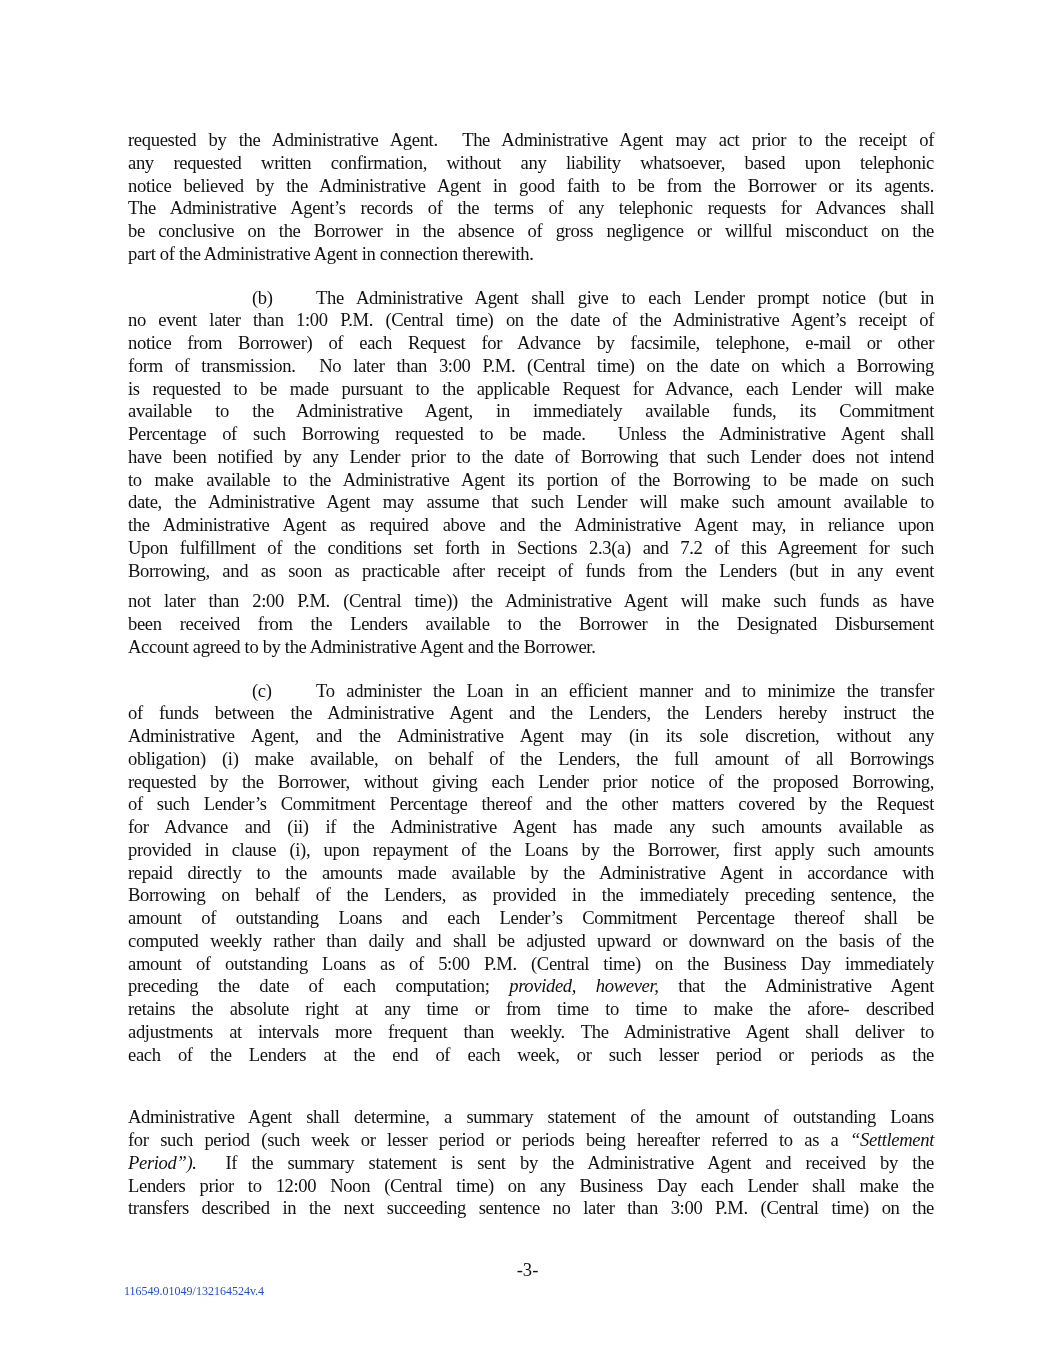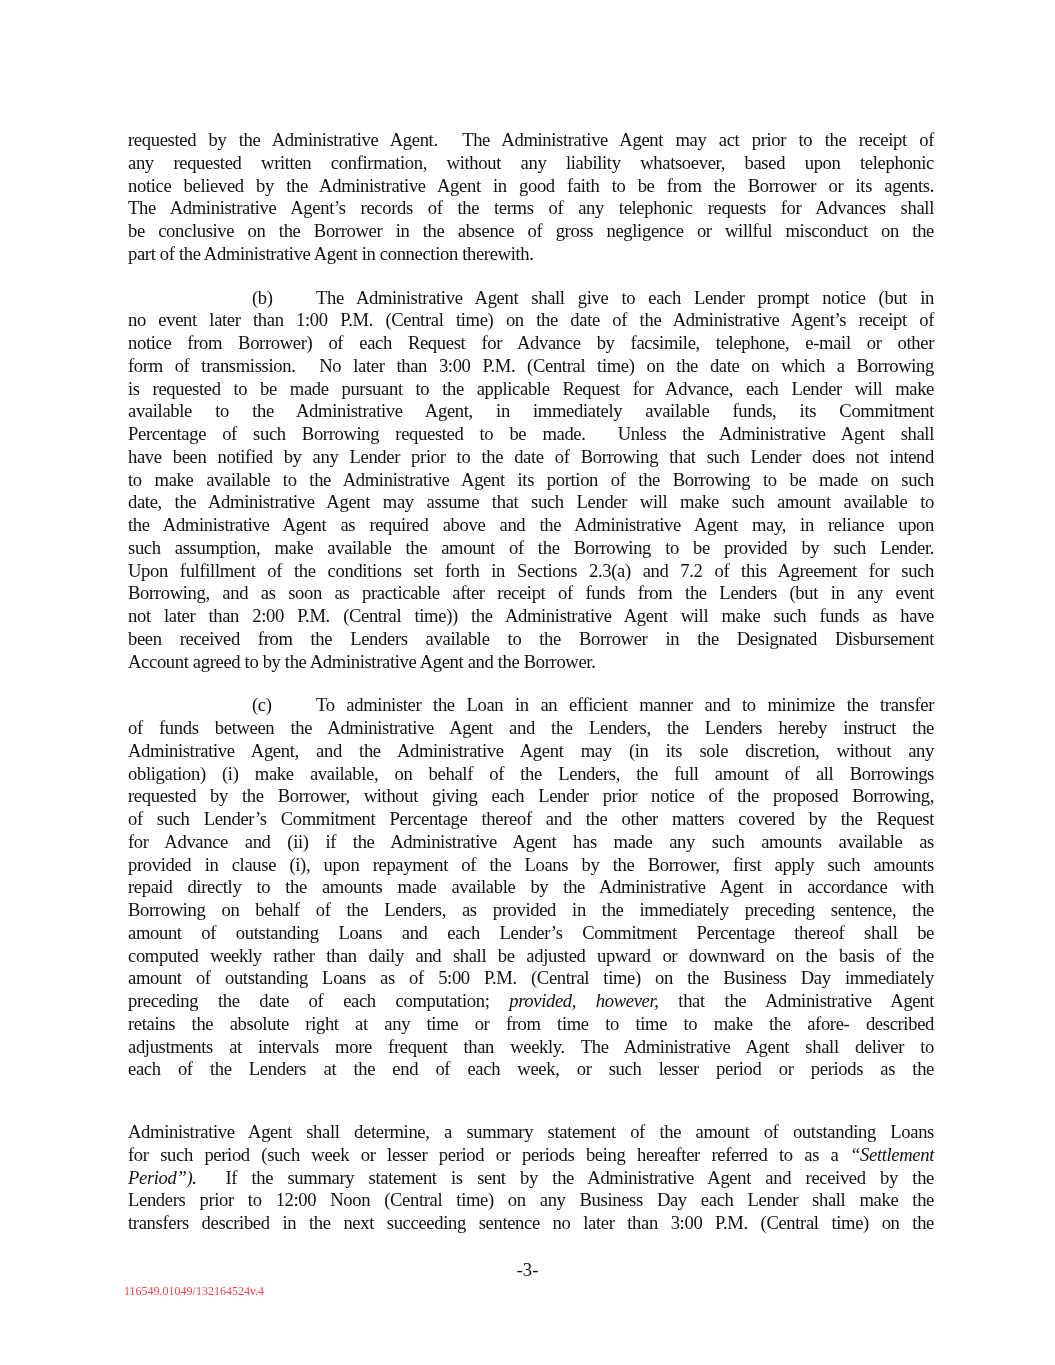--- a/index.html
+++ b/index.html
@@ -56,21 +56,21 @@
     text-align: center;
     font-size: 18.6px;
     padding-left: 0px;
   }
   .footer-page span { display: inline-block; margin-left: 0px; }
   .doc-id {
     position: absolute;
     left: 124px;
     top: 1284px;
     font-size: 12px;
-    color: #ef4444;
+    color: #1d4ed8;
   }
 </style>
 </head>
 <body>
 
 <div class="page">
 
   <div class="para">
     <span class="line" style="white-space: pre;">requested by the Administrative Agent.  The Administrative Agent may act prior to the receipt of</span>
     <span class="line" style="white-space: pre;">any requested written confirmation, without any liability whatsoever, based upon telephonic</span>
@@ -85,24 +85,23 @@
     <span class="line" style="white-space: pre;">no event later than 1:00 P.M. (Central time) on the date of the Administrative Agent’s receipt of</span>
     <span class="line" style="white-space: pre;">notice from Borrower) of each Request for Advance by facsimile, telephone, e-mail or other</span>
     <span class="line" style="white-space: pre;">form of transmission.  No later than 3:00 P.M. (Central time) on the date on which a Borrowing</span>
     <span class="line" style="white-space: pre;">is requested to be made pursuant to the applicable Request for Advance, each Lender will make</span>
     <span class="line" style="white-space: pre;">available to the Administrative Agent, in immediately available funds, its Commitment</span>
     <span class="line" style="white-space: pre;">Percentage of such Borrowing requested to be made.  Unless the Administrative Agent shall</span>
     <span class="line" style="white-space: pre;">have been notified by any Lender prior to the date of Borrowing that such Lender does not intend</span>
     <span class="line" style="white-space: pre;">to make available to the Administrative Agent its portion of the Borrowing to be made on such</span>
     <span class="line" style="white-space: pre;">date, the Administrative Agent may assume that such Lender will make such amount available to</span>
     <span class="line" style="white-space: pre;">the Administrative Agent as required above and the Administrative Agent may, in reliance upon</span>
-    <span class="line" style="white-space: pre;">such assumption, make available the amount of the Borrowing to be provided by such Lender.</span>
     <span class="line" style="white-space: pre;">Upon fulfillment of the conditions set forth in Sections 2.3(a) and 7.2 of this Agreement for such</span>
     <span class="line" style="white-space: pre;">Borrowing, and as soon as practicable after receipt of funds from the Lenders (but in any event</span>
-    <span class="line" style="white-space: pre;">not later than 2:00 P.M. (Central time)) the Administrative Agent will make such funds as have</span>
+    <span class="line" style="white-space: pre; margin-top: 8px;">not later than 2:00 P.M. (Central time)) the Administrative Agent will make such funds as have</span>
     <span class="line" style="white-space: pre;">been received from the Lenders available to the Borrower in the Designated Disbursement</span>
     <span class="line last">Account agreed to by the Administrative Agent and the Borrower.</span>
   </div>
 
   <div class="para">
     <span class="line" style="white-space: pre;"><span class="indent"></span><span class="marker">(c)</span><span>To administer the Loan in an efficient manner and to minimize the transfer</span></span>
     <span class="line" style="white-space: pre;">of funds between the Administrative Agent and the Lenders, the Lenders hereby instruct the</span>
     <span class="line" style="white-space: pre;">Administrative Agent, and the Administrative Agent may (in its sole discretion, without any</span>
     <span class="line" style="white-space: pre;">obligation) (i) make available, on behalf of the Lenders, the full amount of all Borrowings</span>
     <span class="line" style="white-space: pre;">requested by the Borrower, without giving each Lender prior notice of the proposed Borrowing,</span>

